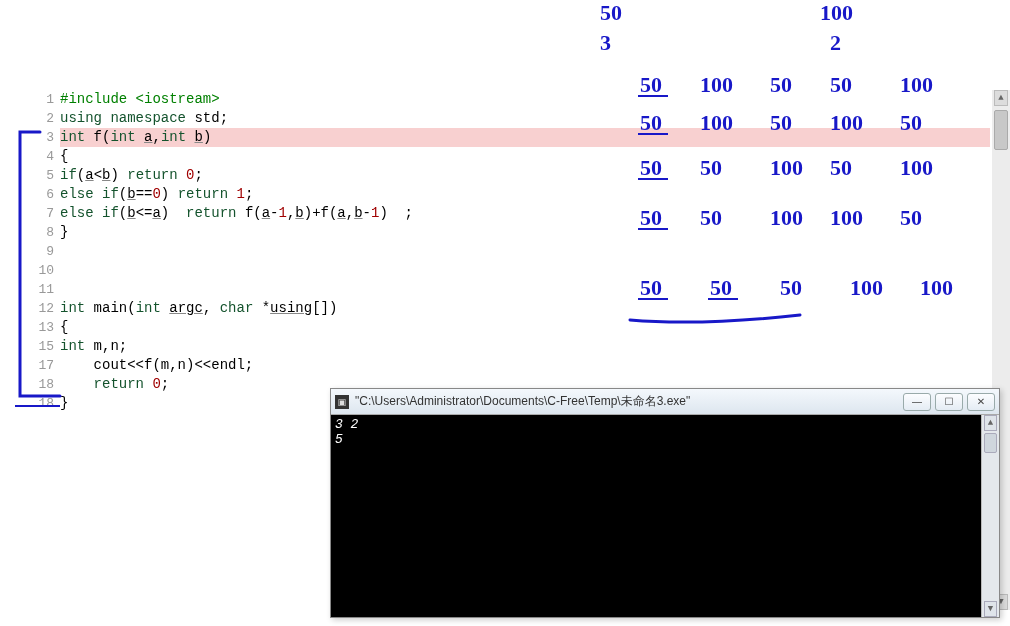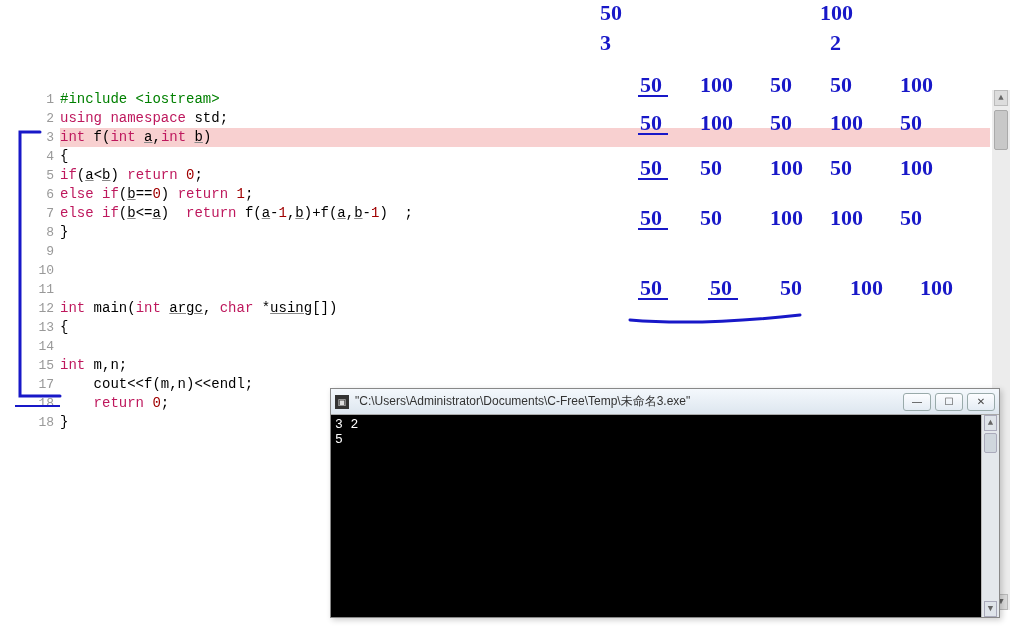--- a/index.html
+++ b/index.html
@@ -27,21 +27,21 @@
   .ln {
     width: 30px;
     text-align: right;
     color: #999;
     padding-right: 6px;
     font-size: 13px;
     background: #fff;
   }
   .code { flex: 1; }
   .hl { background: #f8d0d0; }
-  .kw { color: #be185d; margin-top: 7px; }
+  .kw { color: #14532d; margin-top: 7px; }
   .inc { color: #008000; }
   .num { color: #a00000; }
   .var { text-decoration: underline; text-decoration-color: #888; }
   .console-window {
     position: absolute;
     left: 330px;
     top: 388px;
     width: 670px;
     height: 230px;
     border: 1px solid #888;
@@ -85,20 +85,21 @@
   }
   .console-body {
     position: absolute;
     top: 26px; left: 0; right: 18px; bottom: 0;
     background: #000;
     color: #fff;
     font-family: "Consolas","Courier New", monospace;
     font-size: 13px;
     padding: 2px 4px;
     white-space: pre;
+    font-style: italic;
   }
   .console-scroll {
     position: absolute;
     top: 26px; right: 0; width: 18px; bottom: 0;
     background: #e4e8ec;
     border-left: 1px solid #bbb;
   }
   .console-scroll .thumb {
     position: absolute;
     top: 18px; left: 2px; right: 2px;
@@ -158,21 +159,20 @@
     <div class="line"><div class="ln">4</div><div class="code">{</div></div>
     <div class="line"><div class="ln">5</div><div class="code"><span class="kw">if</span>(<span class="var">a</span>&lt;<span class="var">b</span>) <span class="kw">return</span> <span class="num">0</span>;</div></div>
     <div class="line"><div class="ln">6</div><div class="code"><span class="kw">else if</span>(<span class="var">b</span>==<span class="num">0</span>) <span class="kw">return</span> <span class="num">1</span>;</div></div>
     <div class="line"><div class="ln">7</div><div class="code"><span class="kw">else if</span>(<span class="var">b</span>&lt;=<span class="var">a</span>)  <span class="kw">return</span> f(<span class="var">a</span>-<span class="num">1</span>,<span class="var">b</span>)+f(<span class="var">a</span>,<span class="var">b</span>-<span class="num">1</span>)  ;</div></div>
     <div class="line"><div class="ln">8</div><div class="code">}</div></div>
     <div class="line"><div class="ln">9</div><div class="code"></div></div>
     <div class="line"><div class="ln">10</div><div class="code"></div></div>
     <div class="line"><div class="ln">11</div><div class="code"></div></div>
     <div class="line"><div class="ln">12</div><div class="code"><span class="kw">int</span> main(<span class="kw">int</span> <span class="var">argc</span>, <span class="kw">char</span> *<span class="var">using</span>[])</div></div>
     <div class="line"><div class="ln">13</div><div class="code">{</div></div>
-    <div class="line"><div class="ln">14</div><div class="code"></div></div>
     <div class="line"><div class="ln">15</div><div class="code"><span class="kw">int</span> m,n;</div></div>
     <div class="line"><div class="ln">17</div><div class="code">    cout&lt;&lt;f(m,n)&lt;&lt;endl;</div></div>
     <div class="line"><div class="ln">18</div><div class="code">    <span class="kw">return</span> <span class="num">0</span>;</div></div>
     <div class="line"><div class="ln">18</div><div class="code">}</div></div>
   </div>
 
 <div class="outer-scroll">
   <div class="arrow up">▲</div>
   <div class="thumb"></div>
   <div class="arrow down">▼</div>

